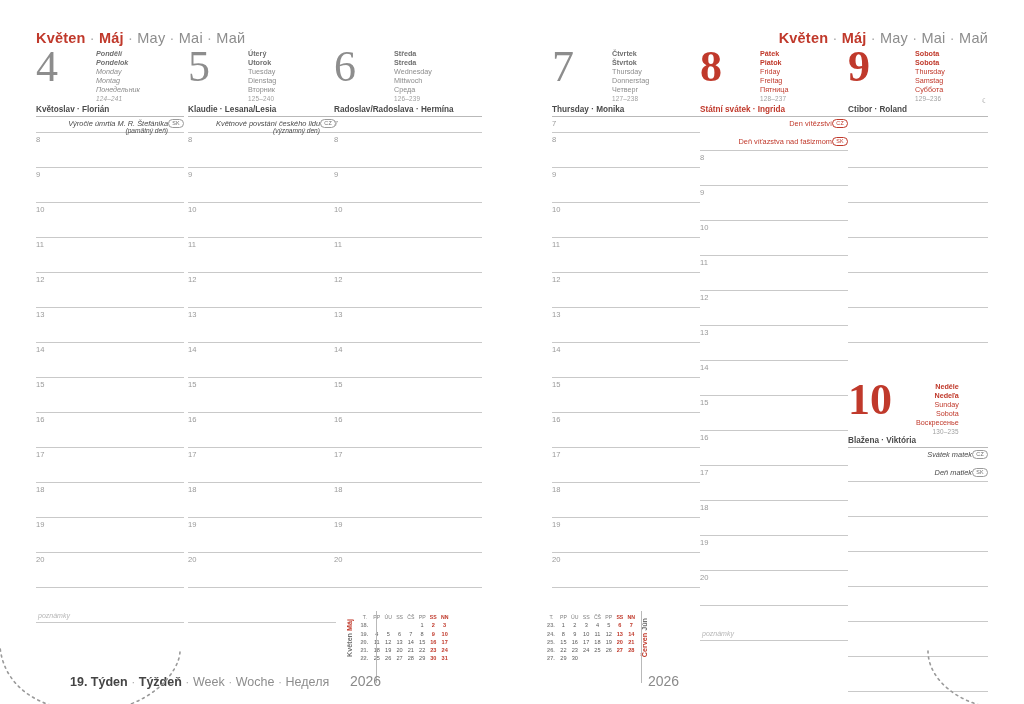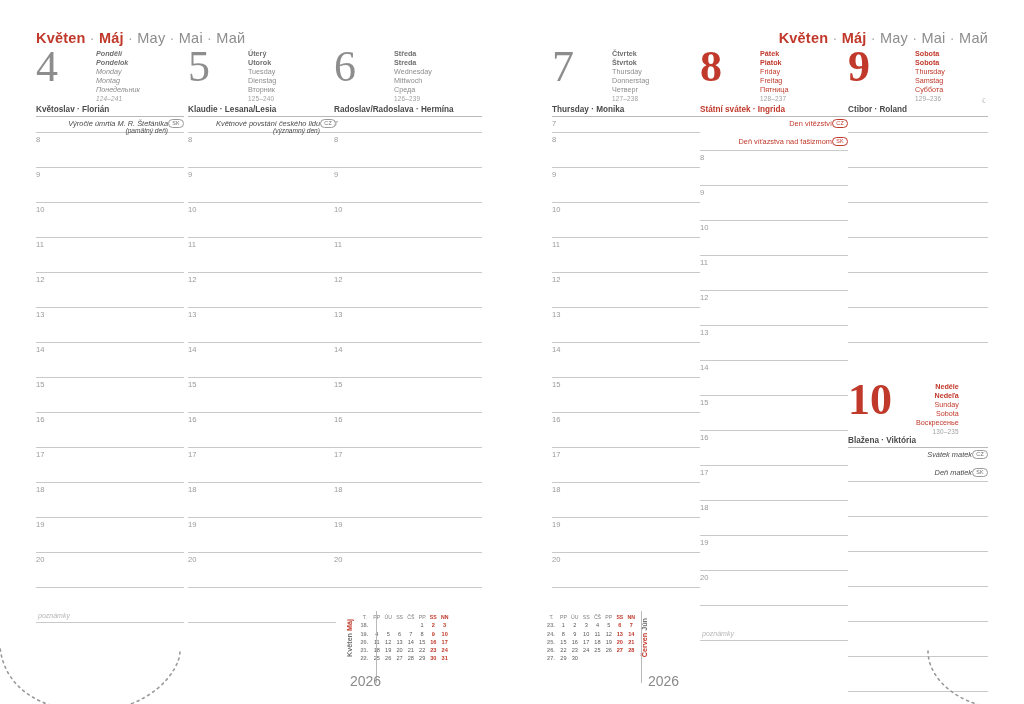--- a/index.html
+++ b/index.html
@@ -613,20 +613,23 @@
         <td></td>
         <td></td>
         <td class="we"></td>
         <td class="we"></td>
       </tr>
     </tbody>
       </table>
   </div>
   <div class="vline" style="left:641px;top:602px;height:72px;"></div>
 
+  <div class="footer">
+    <span class="b">19. Týden</span><span class="dot"> · </span><span class="b">Týždeň</span><span class="dot"> · </span><span>Week</span><span class="dot"> · </span><span>Woche</span><span class="dot"> · </span><span>Неделя</span>
+  </div>
   <div class="year" style="left:350px;bottom:24px;">2026</div>
   <div class="year" style="left:648px;bottom:24px;">2026</div>
 
   <svg class="arc" style="left:0;bottom:0;width:1024px;height:80px;" viewBox="0 0 1024 80">
     <path d="M0 640 L0 636 C4 676 40 700 90 700 C150 700 180 660 180 640" transform="translate(0,-622)" fill="none" stroke="#9a9a9a" stroke-width="1.6" stroke-dasharray="2 4" stroke-linecap="round"></path>
     <path d="M928 18 C928 46 958 72 1000 76 L1024 78" fill="none" stroke="#9a9a9a" stroke-width="1.6" stroke-dasharray="2 4" stroke-linecap="round"></path>
   </svg>
 
 </div>
 

